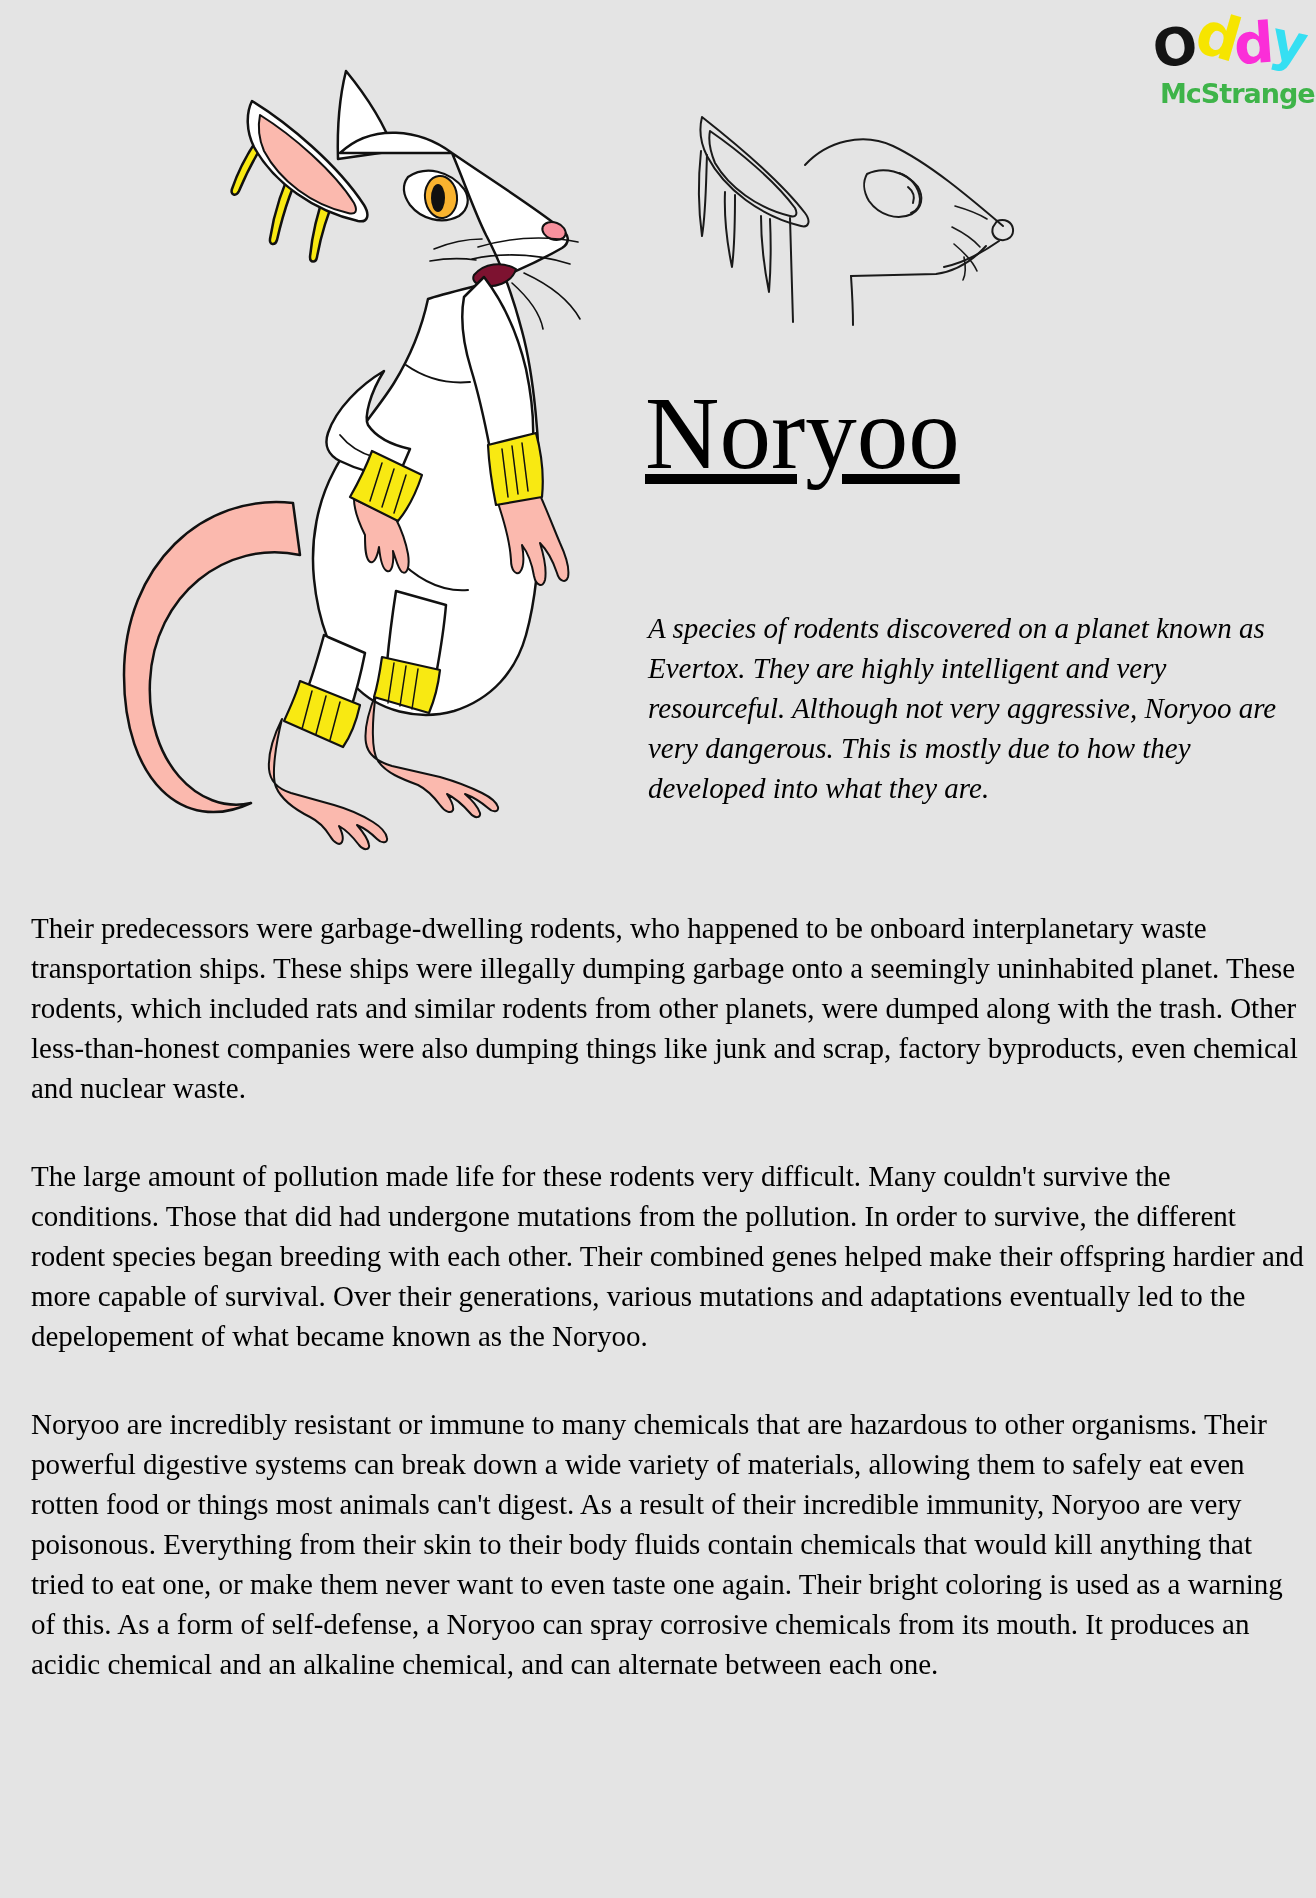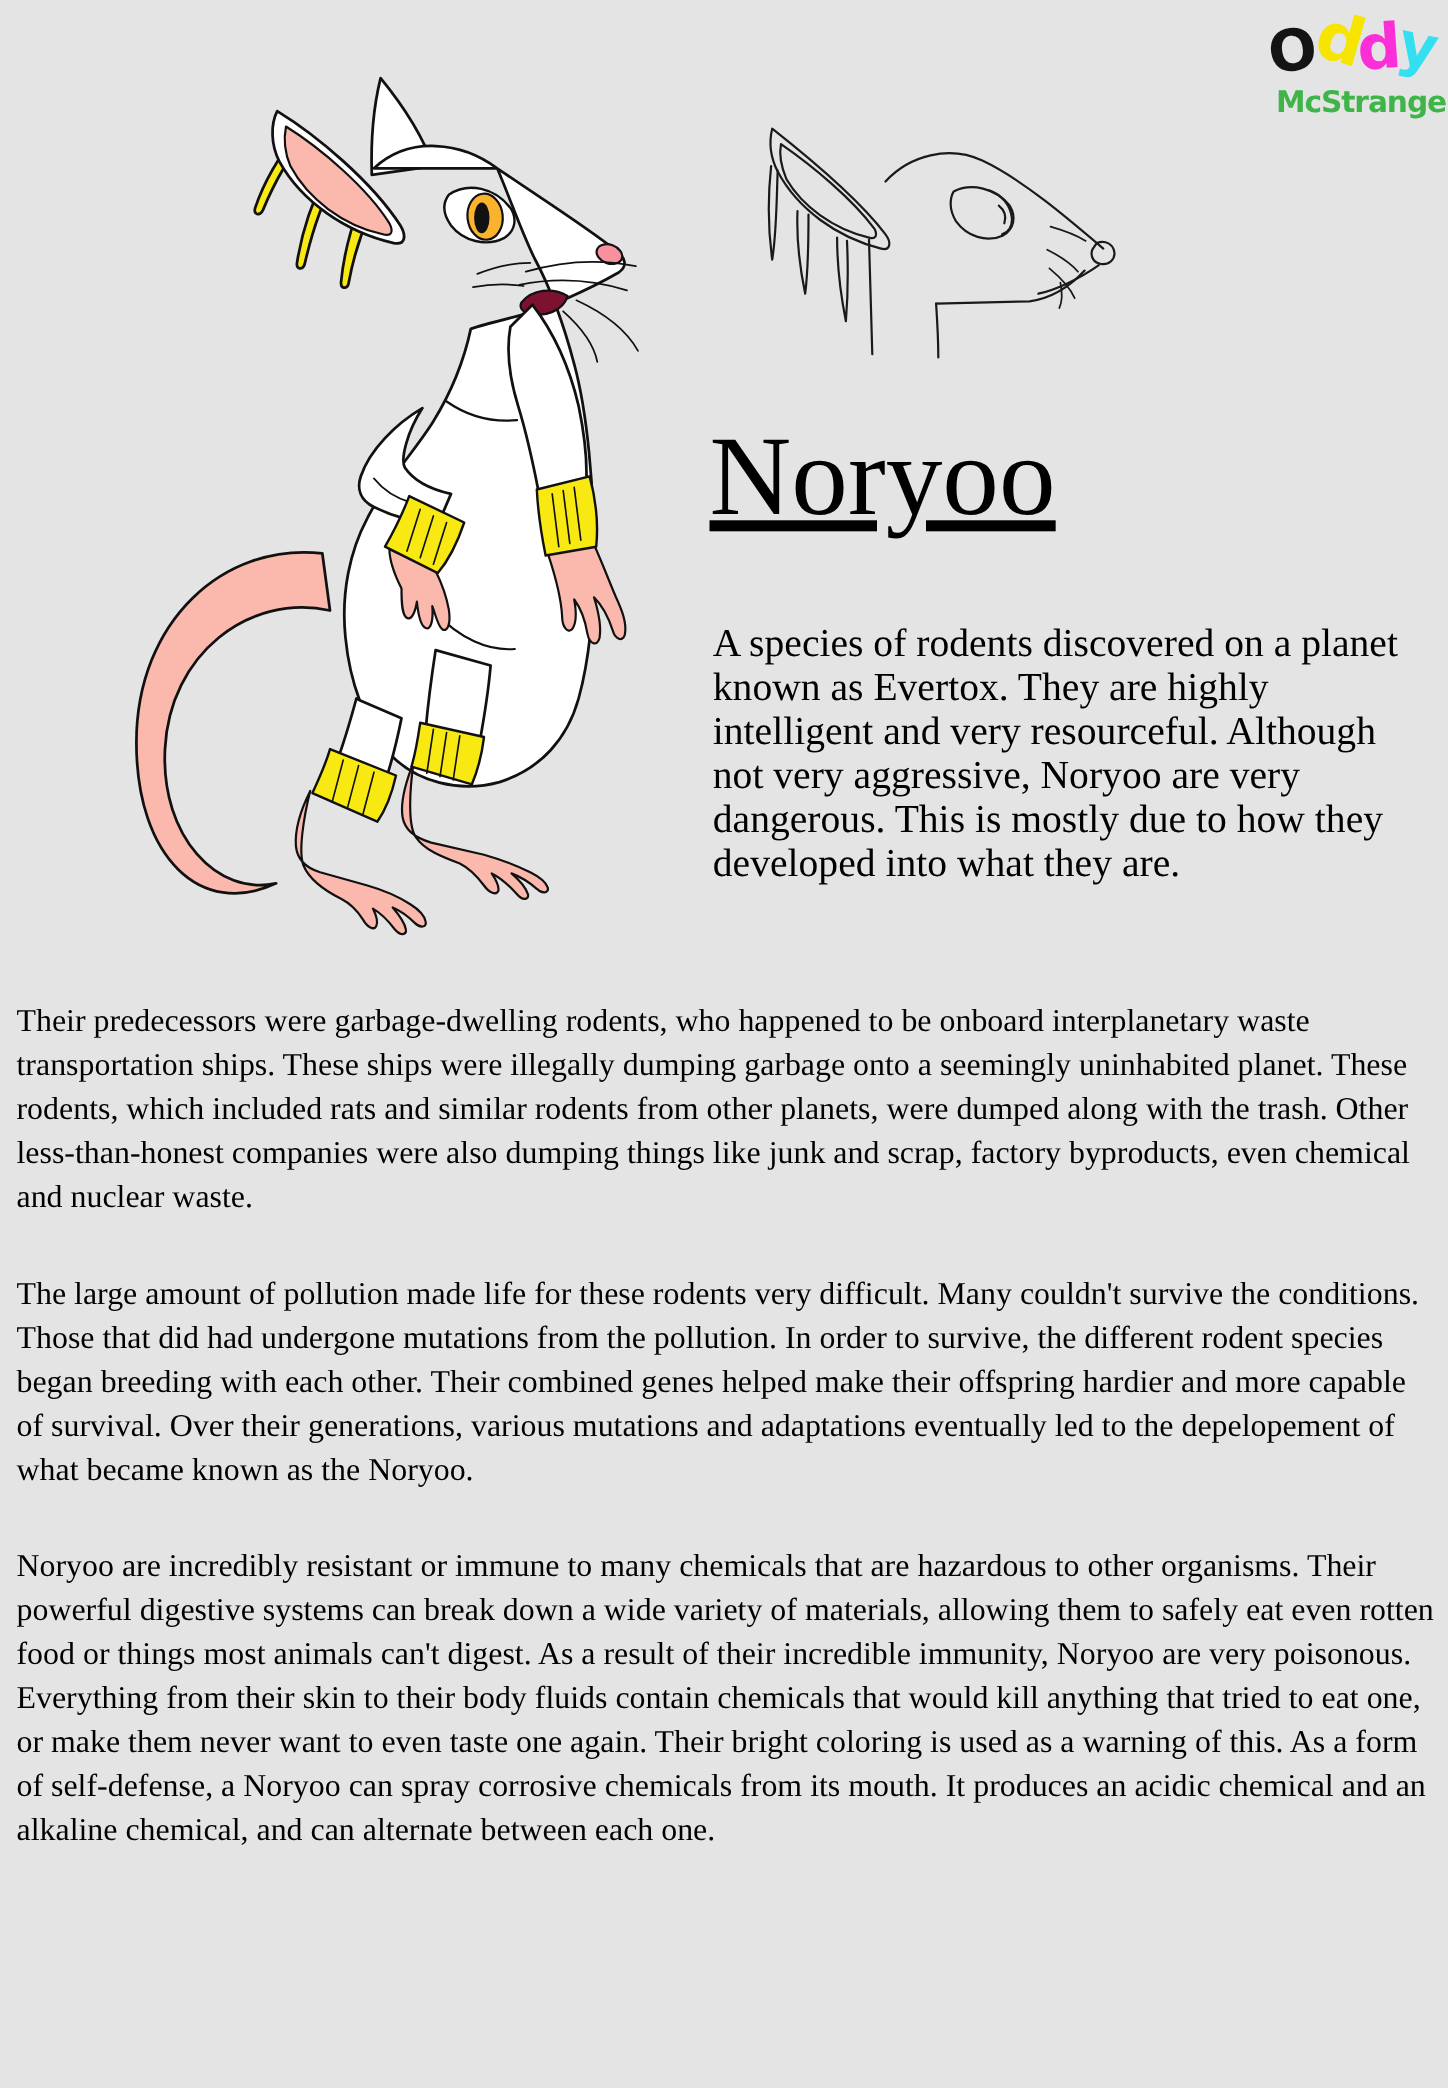--- a/index.html
+++ b/index.html
@@ -14,23 +14,23 @@
   .logo{left:1150px;top:14px;width:160px;text-align:center;}
   .logo-word{height:72px;position:relative;font-family:"DejaVu Sans",sans-serif;font-weight:bold;line-height:1;}
   .logo-letter{display:inline-block;font-size:52px;}
   .logo-letter:nth-child(1){transform:rotate(-8deg);margin-right:-8px;}
   .logo-letter:nth-child(2){transform:rotate(16deg) translateY(-8px);margin-right:-10px;font-size:60px;}
   .logo-letter:nth-child(3){transform:rotate(-4deg) translateY(-2px);margin-right:-8px;font-size:56px;}
   .logo-letter:nth-child(4){transform:rotate(12deg) translateY(-4px);font-size:54px;}
   .logo-sub{font-family:"DejaVu Sans",sans-serif;font-weight:bold;font-size:27px;letter-spacing:-1px;margin-top:-8px;margin-left:10px;}
   
   .title{left:645px;top:382px;font-size:103px;line-height:1;text-decoration:underline;}
-  .intro{left:648px;top:564px;width:645px;font-size:36px;line-height:40px;}
+  .intro{left:648px;top:608px;width:645px;font-size:29px;line-height:40px;font-style:italic;}
   .bodytext{left:15px;top:908px;width:1290px;font-size:29px;line-height:40px;}
-  .bodytext p{margin:0 0 48px 0;}
+  .bodytext p{margin:0 0 48px 16px;}
   
   svg{display:block;}
 </style>
 </head>
 <body style="background: rgb(228, 228, 228);">
 
 <svg class="abs" style="left:88px;top:35px;" width="520" height="850" viewBox="0 0 520 850">
   <g stroke="#111" stroke-width="2.5" stroke-linejoin="round" stroke-linecap="round">
 
     <path fill="#fbb9ae" d="M 205 468 C 115 458 36 530 36 640 C 36 745 95 800 163 768 C 110 780 58 726 62 646 C 66 560 138 504 212 520 Z"></path>

